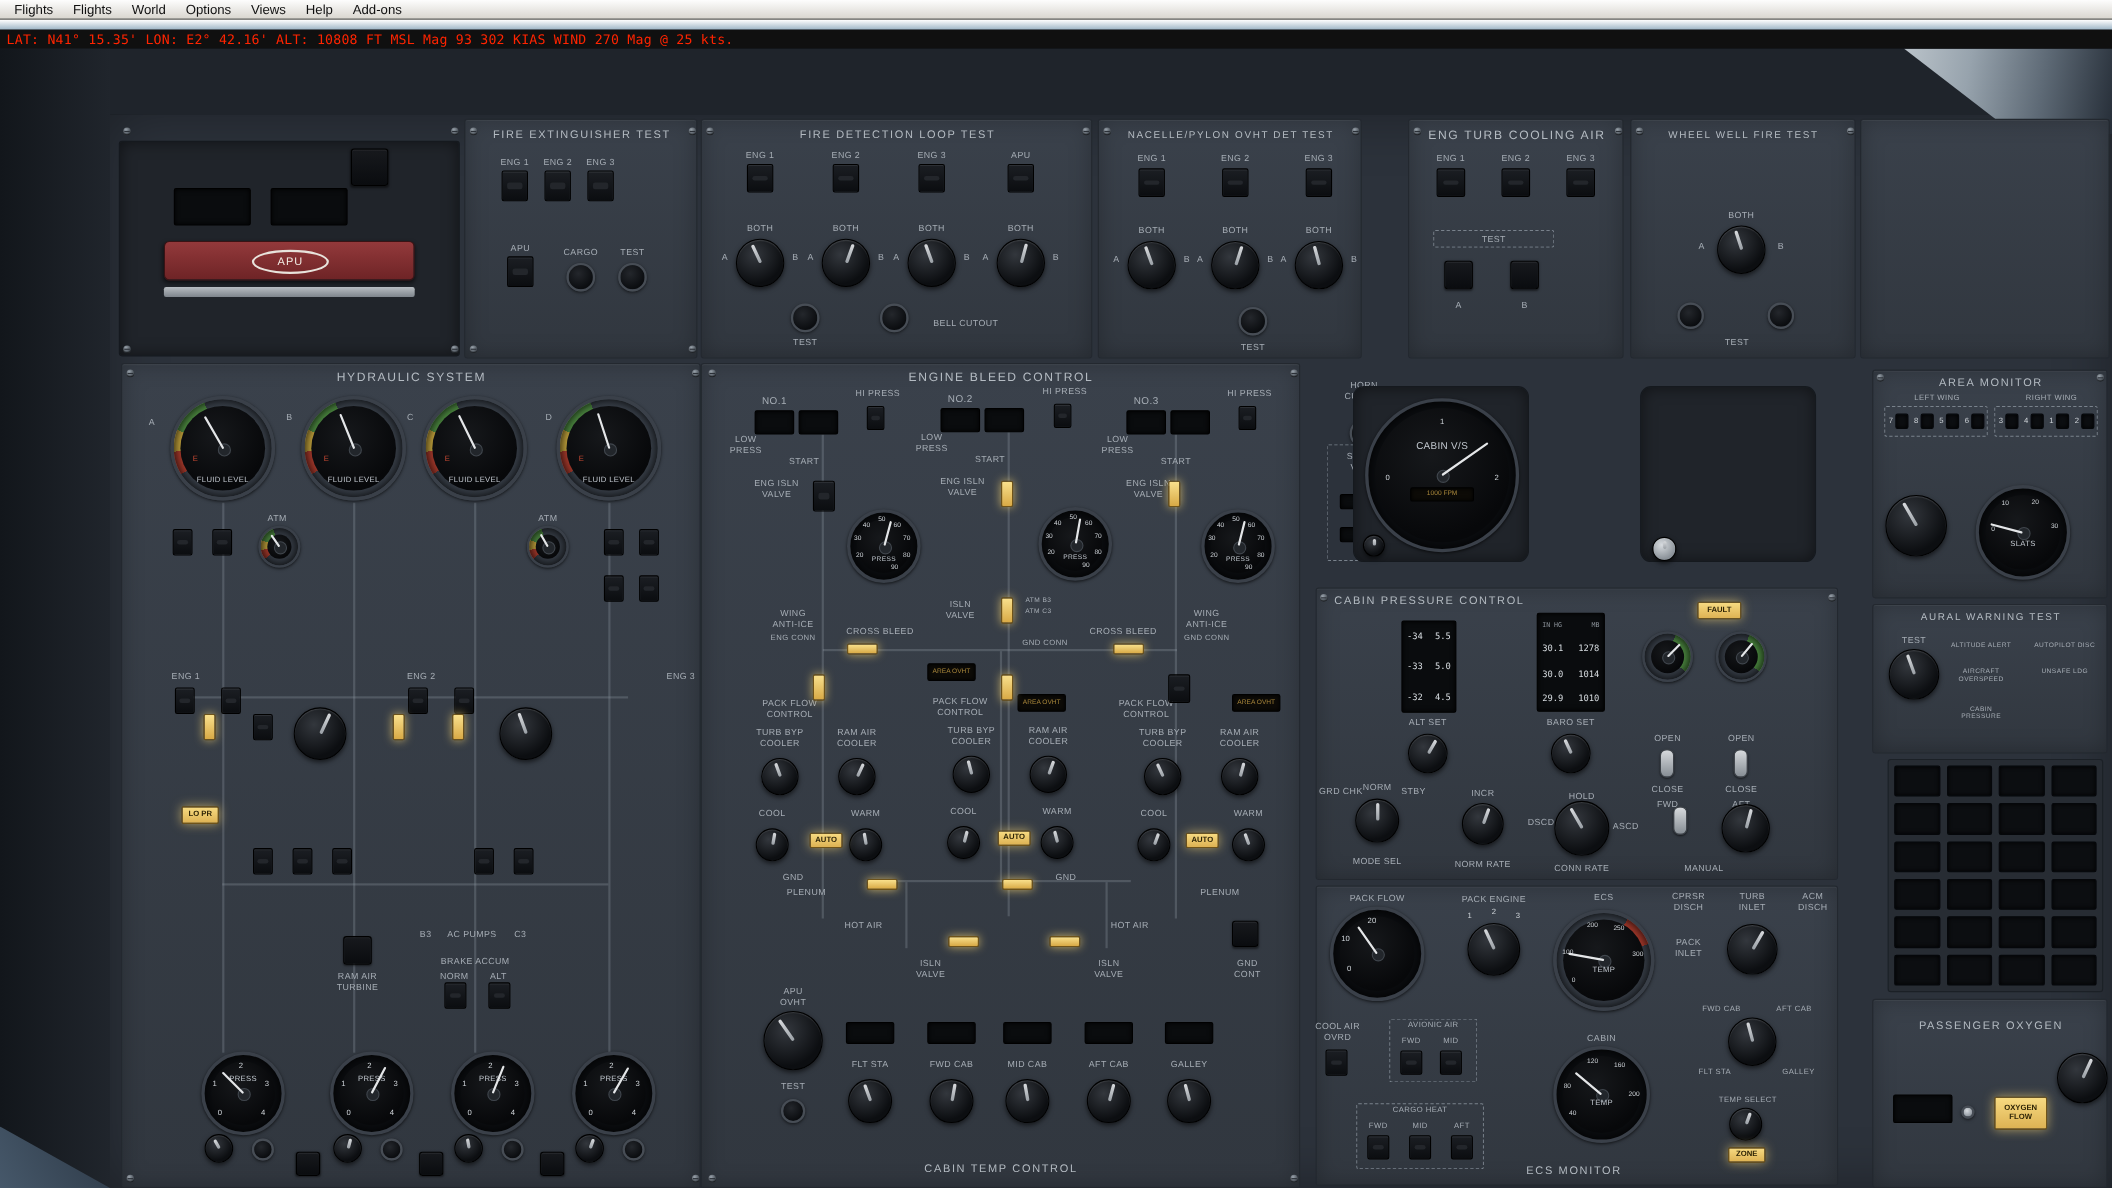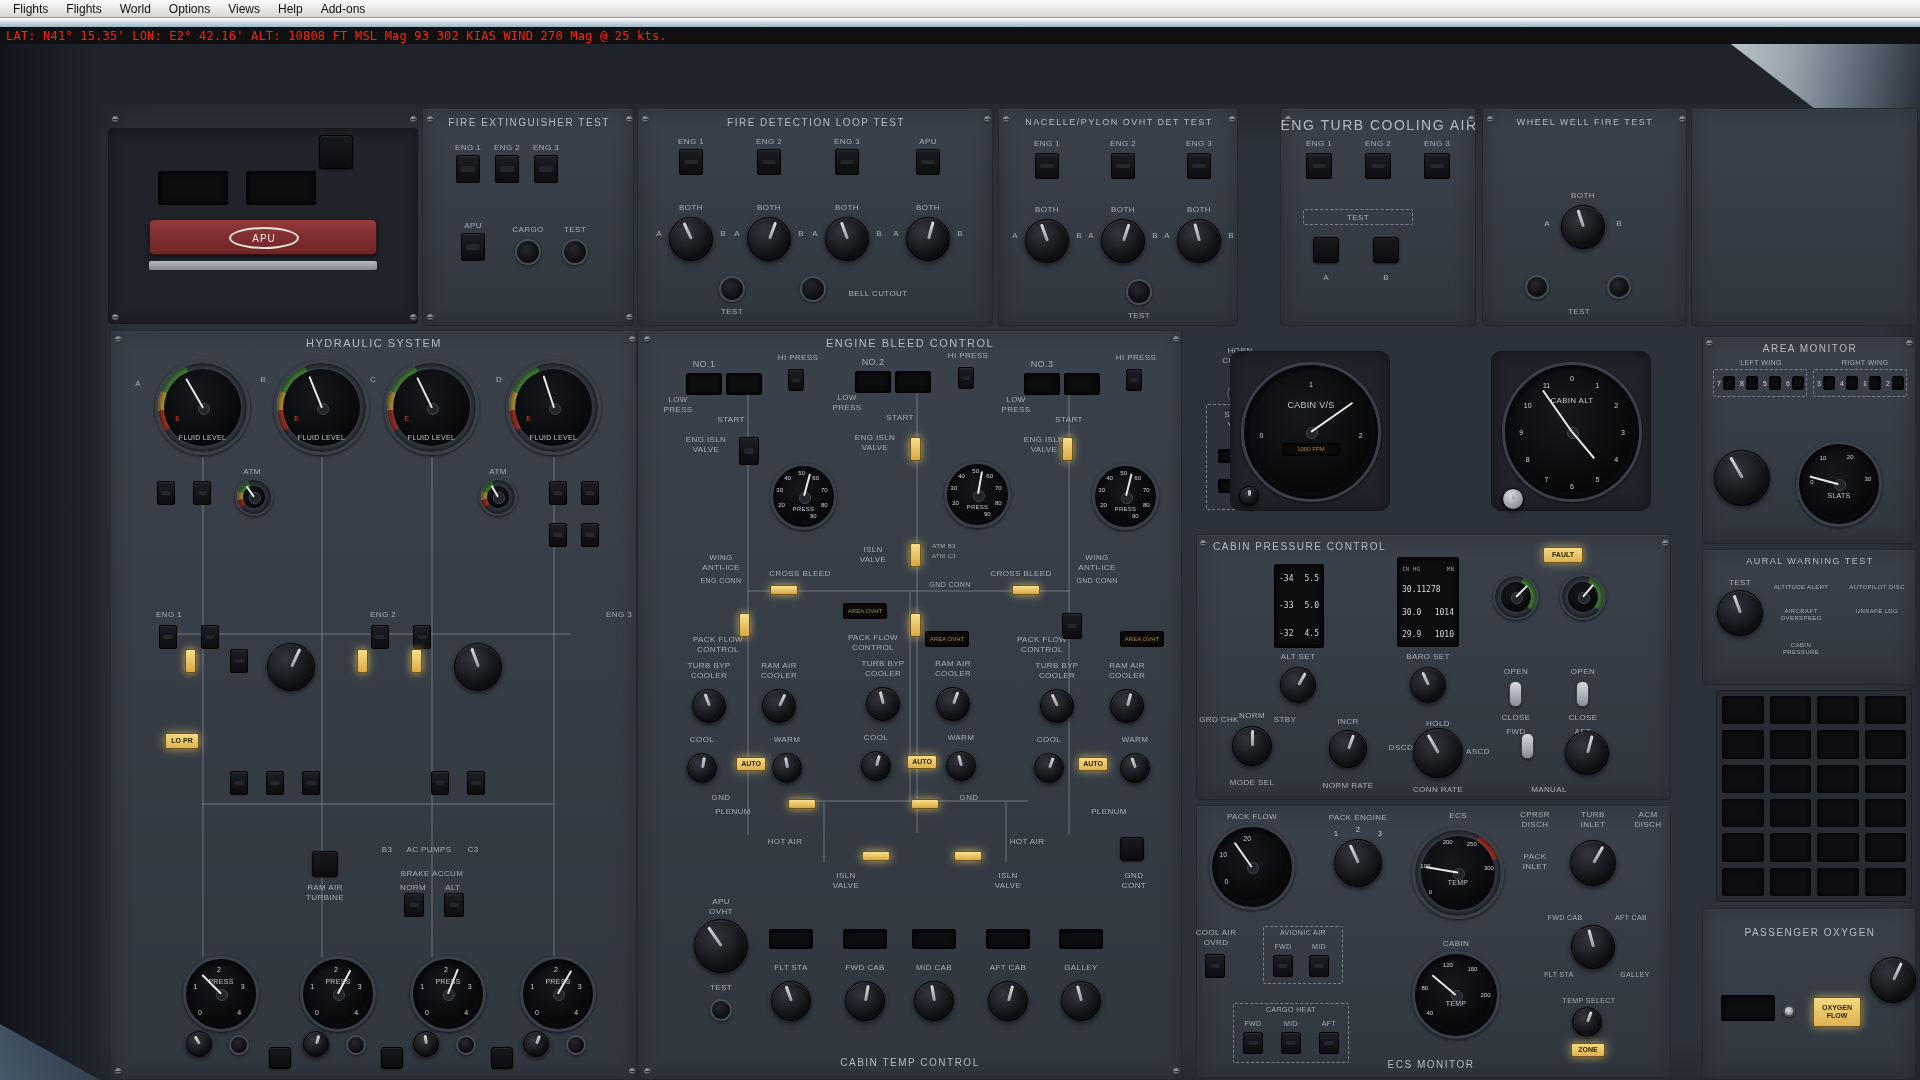--- a/index.html
+++ b/index.html
@@ -154,21 +154,21 @@
     <span class="lbl" style="left:80px;top:122px">B</span>
   <span class="lbl" style="left:92px;top:122px">A</span>
     <span class="lbl" style="left:156px;top:122px">B</span>
   <span class="lbl" style="left:168px;top:122px">A</span>
     <span class="lbl" style="left:232px;top:122px">B</span>
   <div class="rbtn" style="left:127px;top:170px;width:26px;height:26px"></div>
   <span class="lbl" style="left:140px;top:202px">TEST</span>
 </div>
 
 <div class="sec" style="left:1280px;top:108px;width:196px;height:218px">
-  <span class="title" style="left:98px;top:8px;font-size:14px">ENG TURB COOLING AIR</span>
+  <span class="title" style="left:98px;top:8px;font-size:11px">ENG TURB COOLING AIR</span>
   <span class="lbl" style="left:38px;top:30px">ENG 1</span>
   <span class="lbl" style="left:97px;top:30px">ENG 2</span>
   <span class="lbl" style="left:156px;top:30px">ENG 3</span>
   <div class="sw" style="left:25px;top:44px;width:26px;height:26px"></div>
   <div class="sw" style="left:84px;top:44px;width:26px;height:26px"></div>
   <div class="sw" style="left:143px;top:44px;width:26px;height:26px"></div>
   <div class="dash" style="left:22px;top:100px;width:110px;height:16px"></div>
   <span class="lbl onpanel" style="left:77px;top:104px">TEST</span>
   <div class="qbtn" style="left:32px;top:128px;width:26px;height:26px"></div>
   <div class="qbtn" style="left:92px;top:128px;width:26px;height:26px"></div>
@@ -507,37 +507,20 @@
       </div>
     <span class="tick" style="left:13%;top:52%">0</span>
     <span class="tick" style="left:50%;top:14%">1</span>
     <span class="tick" style="left:87%;top:52%">2</span>
     <div class="ndl" style="--r:55deg"></div>
   </div>
   <div class="knob" style="left:8px;top:134px;width:20px;height:20px;--r:0deg"></div>
 </div>
 
 <div class="blk" style="left:1491px;top:351px;width:160px;height:160px;border-radius:10px">
-  <div class="gauge" style="left:10px;top:10px;width:140px;height:140px">
-    <span class="gtxt" style="left:50%;top:26%;font-size:8px">CABIN ALT</span>
-    <span class="tick" style="left:50%;top:10%">0</span>
-    <span class="tick" style="left:69%;top:15%">1</span>
-    <span class="tick" style="left:83%;top:30%">2</span>
-    <span class="tick" style="left:88%;top:50%">3</span>
-    <span class="tick" style="left:83%;top:70%">4</span>
-    <span class="tick" style="left:69%;top:85%">5</span>
-    <span class="tick" style="left:50%;top:90%">6</span>
-    <span class="tick" style="left:31%;top:85%">7</span>
-    <span class="tick" style="left:17%;top:70%">8</span>
-    <span class="tick" style="left:12%;top:50%">9</span>
-    <span class="tick" style="left:17%;top:30%">10</span>
-    <span class="tick" style="left:31%;top:15%">11</span>
-    <div class="ndl" style="--r:-35deg"></div>
-    <div class="ndl" style="--r:140deg;height:26%;top:24%"></div>
-  </div>
   <div class="knob" style="left:10px;top:136px;width:22px;height:22px;background:radial-gradient(circle at 38% 32%,#d7dbdf,#8b9299 70%);--r:0deg"></div>
 </div>
 
 <div class="sec" style="left:1196px;top:534px;width:475px;height:266px">
   <span class="title tl" style="left:16px;top:6px;font-size:10px">CABIN PRESSURE CONTROL</span>
   <div class="alit" style="left:346px;top:12px;width:40px;height:16px">FAULT</div>
   <div class="disp" style="left:77px;top:29px;width:50px;height:84px;flex-direction:column;justify-content:space-around;align-items:stretch;font-family:'DejaVu Sans Mono',monospace;font-size:8px;color:#d6dbdf">
     <div style="display:flex;justify-content:space-between;padding:0 4px">
         <span>-34</span>
         <span>5.5</span>
@@ -551,21 +534,21 @@
         <span>4.5</span>
       </div>
   </div>
   <span class="lbl" style="left:101px;top:117px">ALT SET</span>
   <div class="knob" style="left:83px;top:132px;width:36px;height:36px;--r:30deg"></div>
   <div class="disp" style="left:200px;top:22px;width:62px;height:90px;flex-direction:column;justify-content:space-around;align-items:stretch;font-family:'DejaVu Sans Mono',monospace;font-size:8px;color:#d6dbdf">
     <div style="display:flex;justify-content:space-between;padding:0 4px;font-size:6px;color:#8d949b">
         <span>IN HG</span>
         <span>MB</span>
       </div>
-    <div style="display:flex;padding:0 4px">
+    <div style="display:flex;justify-content:space-between;padding:0 4px">
         <span>30.1</span>
         <span>1278</span>
       </div>
     <div style="display:flex;justify-content:space-between;padding:0 4px">
         <span>30.0</span>
         <span>1014</span>
       </div>
     <div style="display:flex;justify-content:space-between;padding:0 4px">
         <span>29.9</span>
         <span>1010</span>

